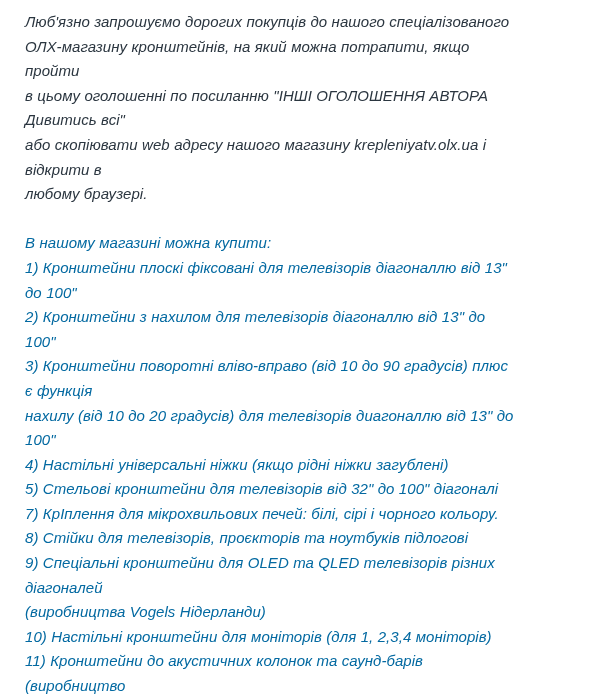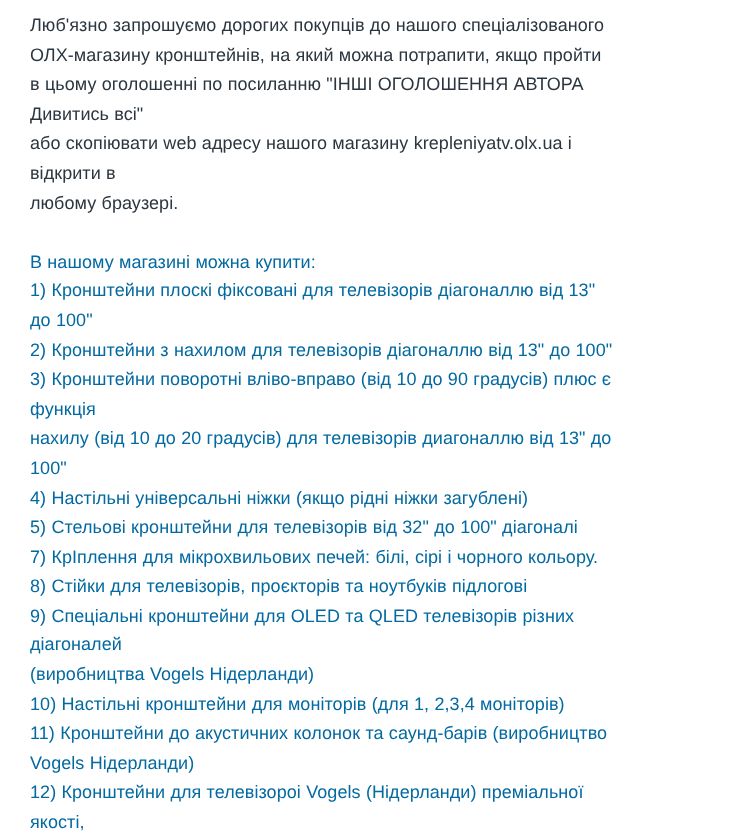--- a/index.html
+++ b/index.html
@@ -13,20 +13,21 @@
     height: 698px;
     overflow: hidden;
     font-family: "Liberation Sans", "DejaVu Sans", sans-serif;
   }
   #description-body {
     box-sizing: border-box;
     width: 522px;
     height: 698px;
     padding: 10px 8px 0 25px;
     background: #ffffff;
+    font-style: italic;
   }
   .para {
     margin: 0;
     padding: 0;
     color: #2b3640;
     font-size: 15px;
     line-height: 24.6px;
     letter-spacing: 0.05px;
     word-spacing: 0.2px;
     white-space: pre-line;

